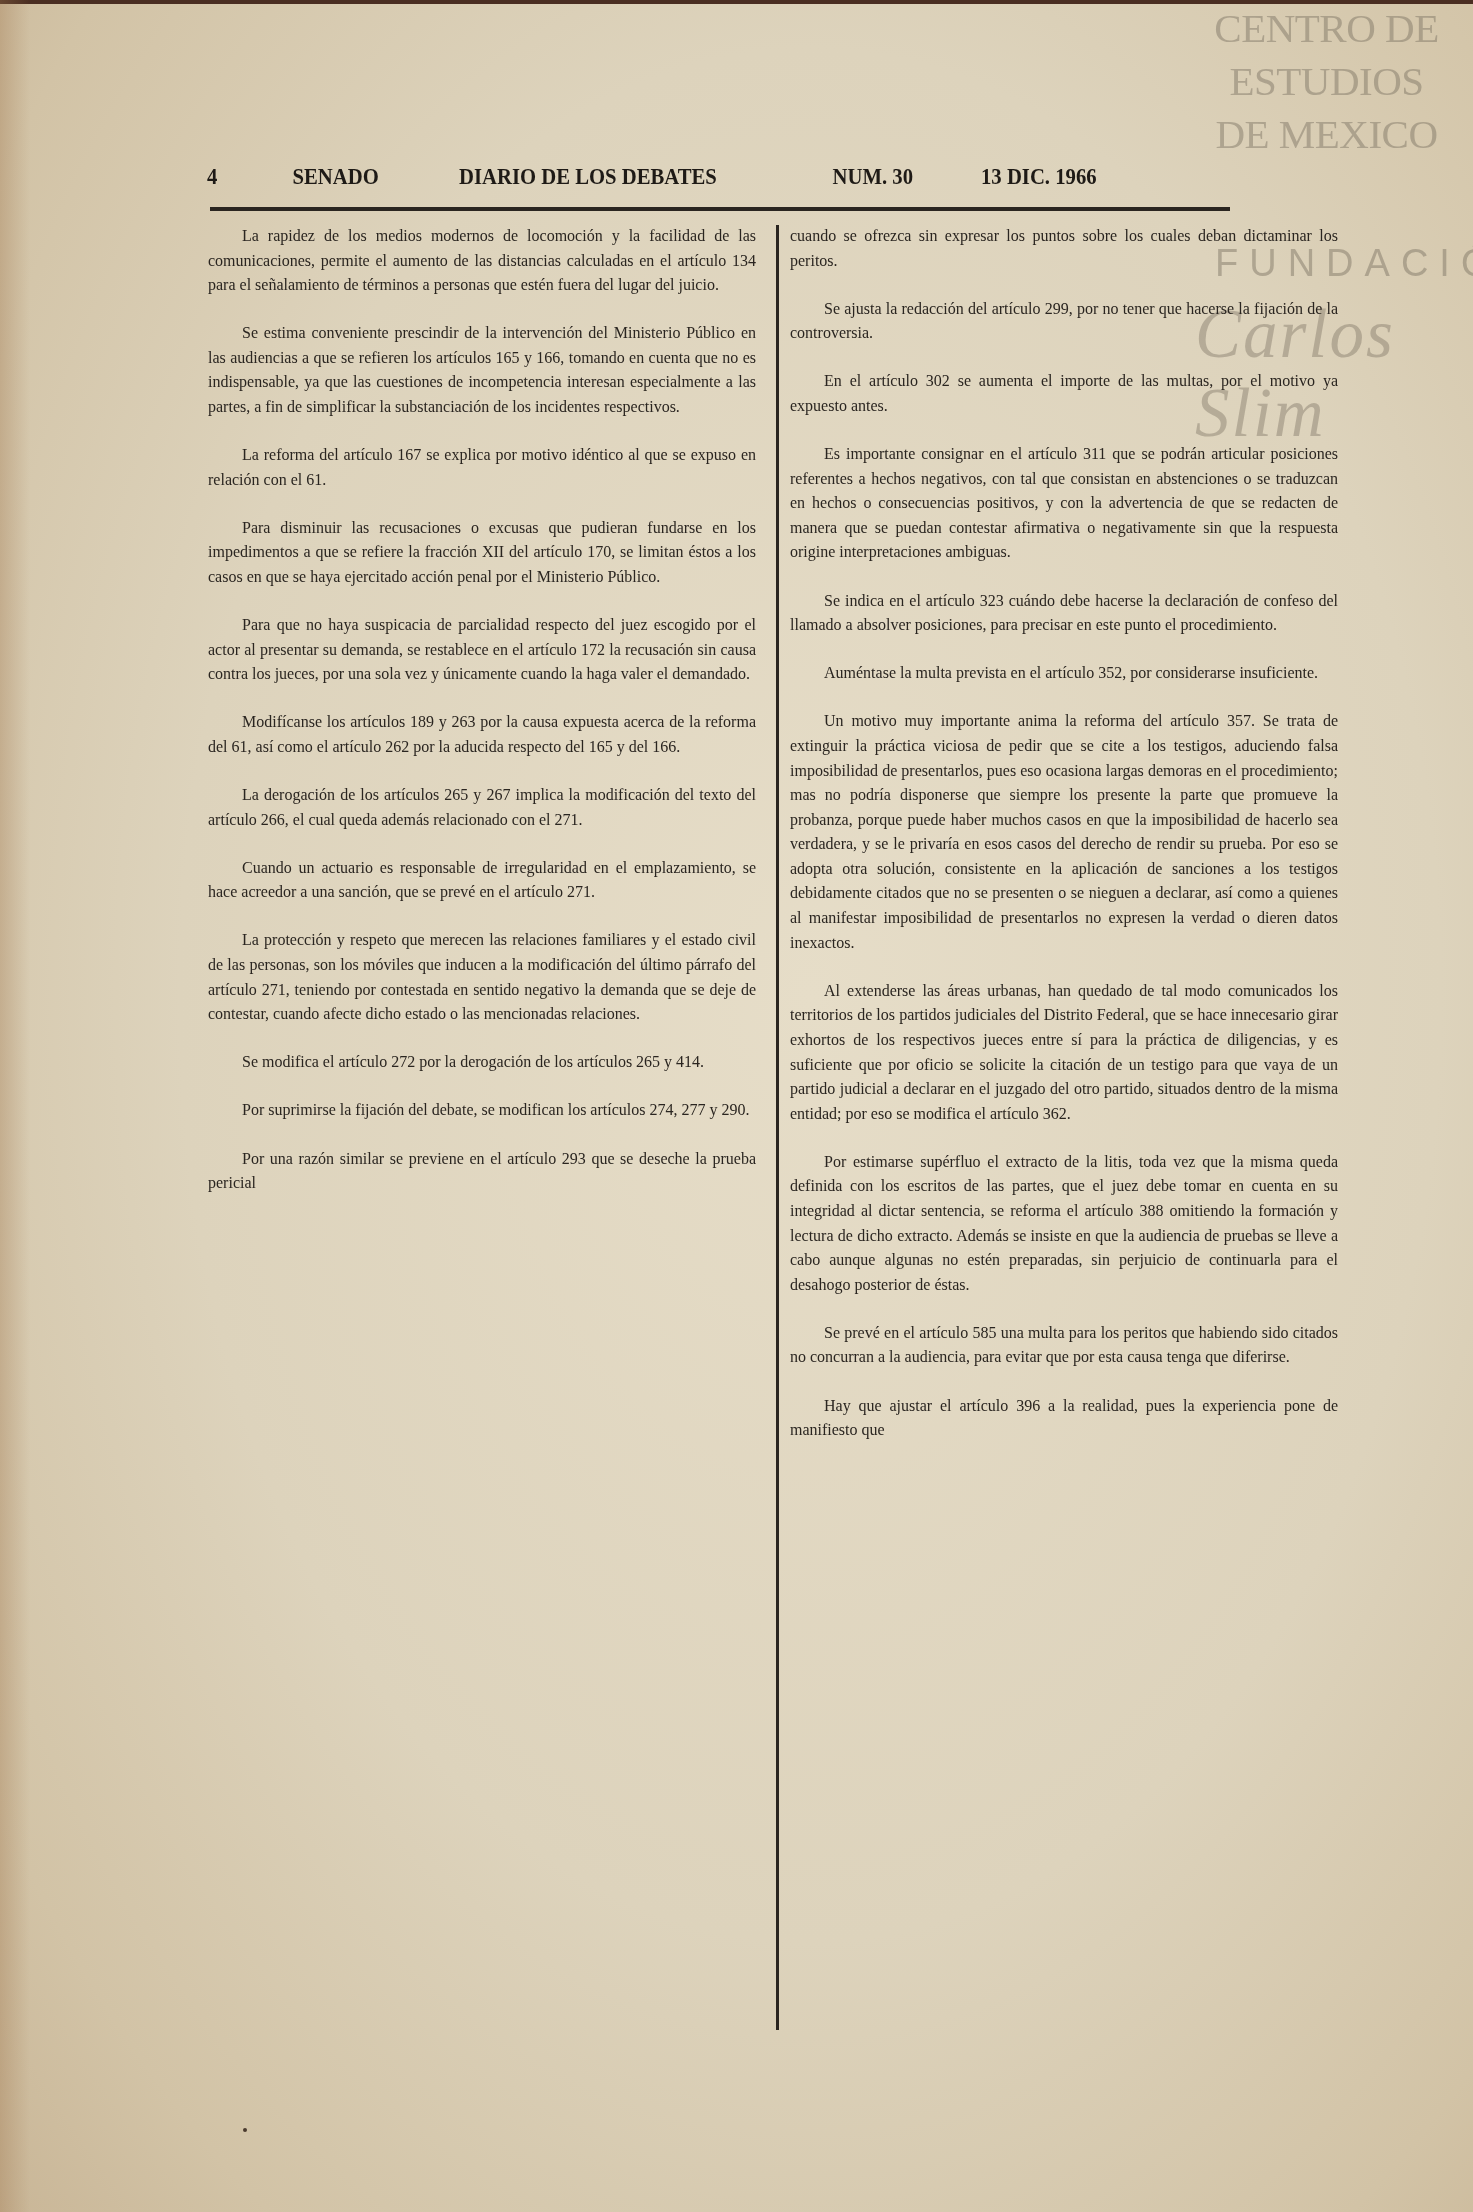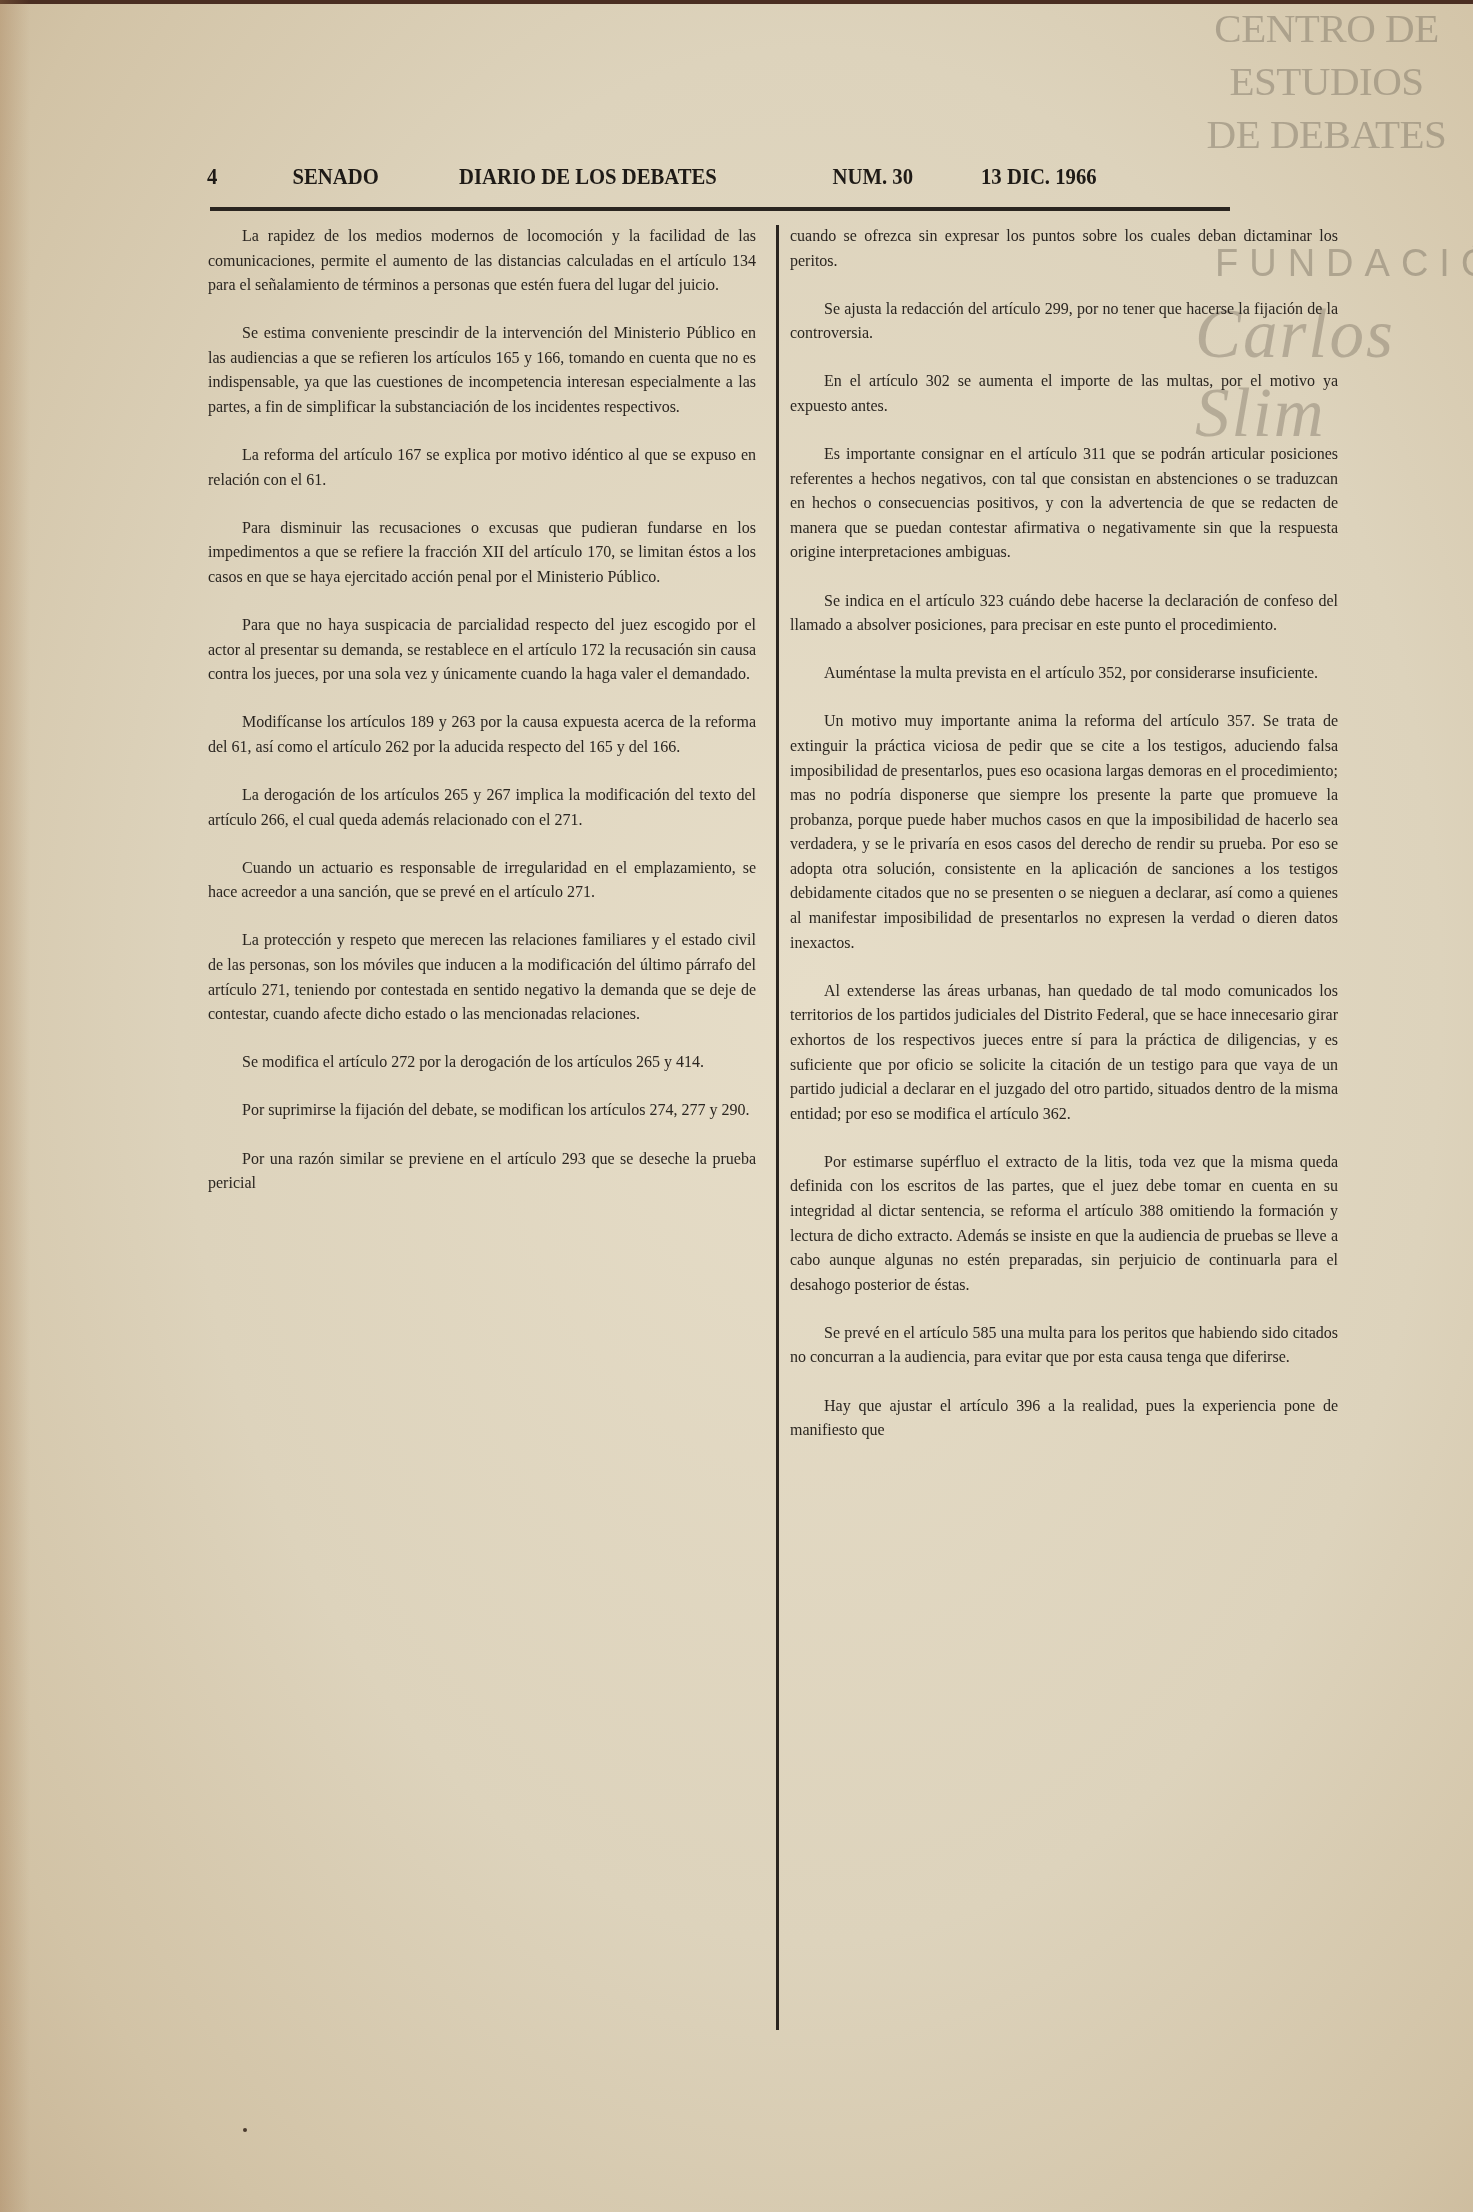--- a/index.html
+++ b/index.html
@@ -35,21 +35,21 @@
 </style>
 </head>
 <body>
 
 <div class="top-edge"></div>
 <div class="left-shade"></div>
 
 <div class="watermark">
   <div>CENTRO DE</div>
   <div>ESTUDIOS</div>
-  <div>DE DEBATES</div>
+  <div>DE MEXICO</div>
 </div>
 <div class="wm-fundacion">FUNDACIÓN</div>
 <div class="wm-signature">Carlos Slim</div>
 
 <div class="header">
   <span class="h-page">4</span>
   <span class="h-senado">SENADO</span>
   <span class="h-title">DIARIO DE LOS DEBATES</span>
   <span class="h-num">NUM. 30</span>
   <span class="h-date">13 DIC. 1966</span>

